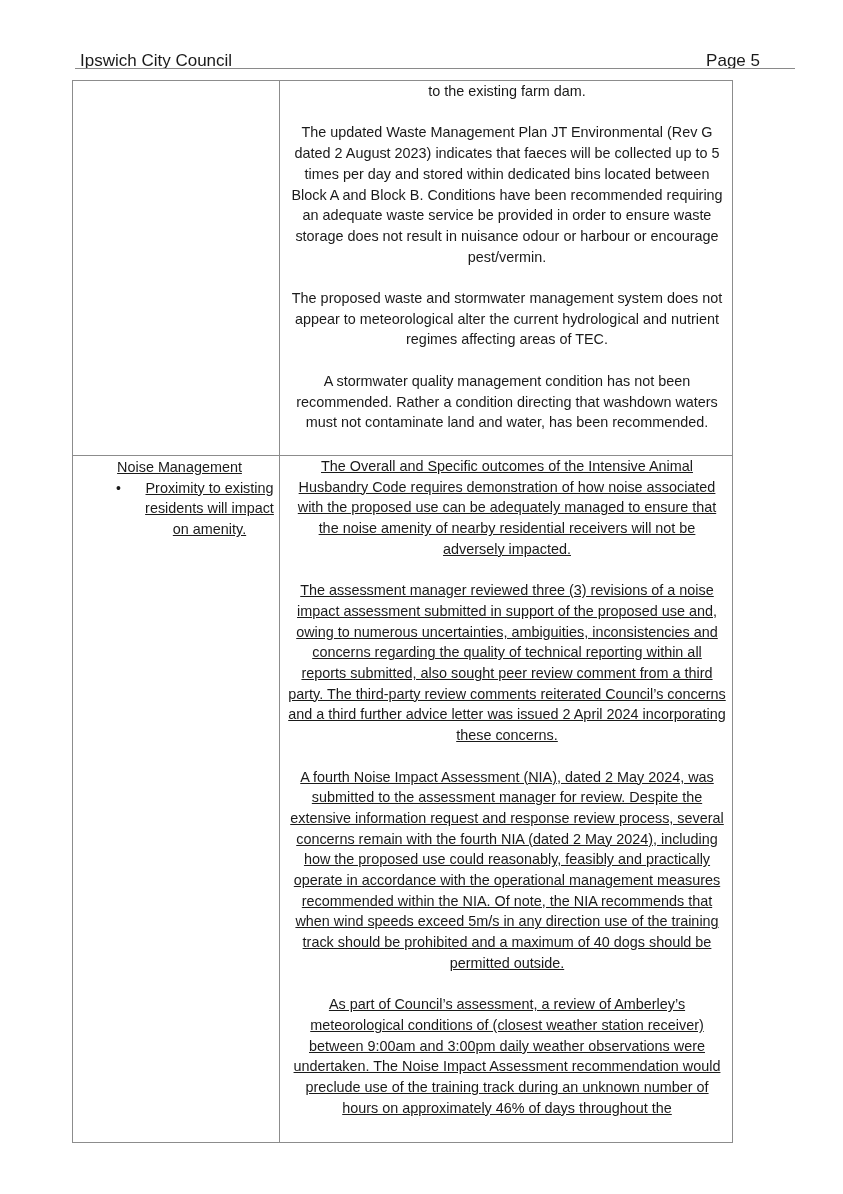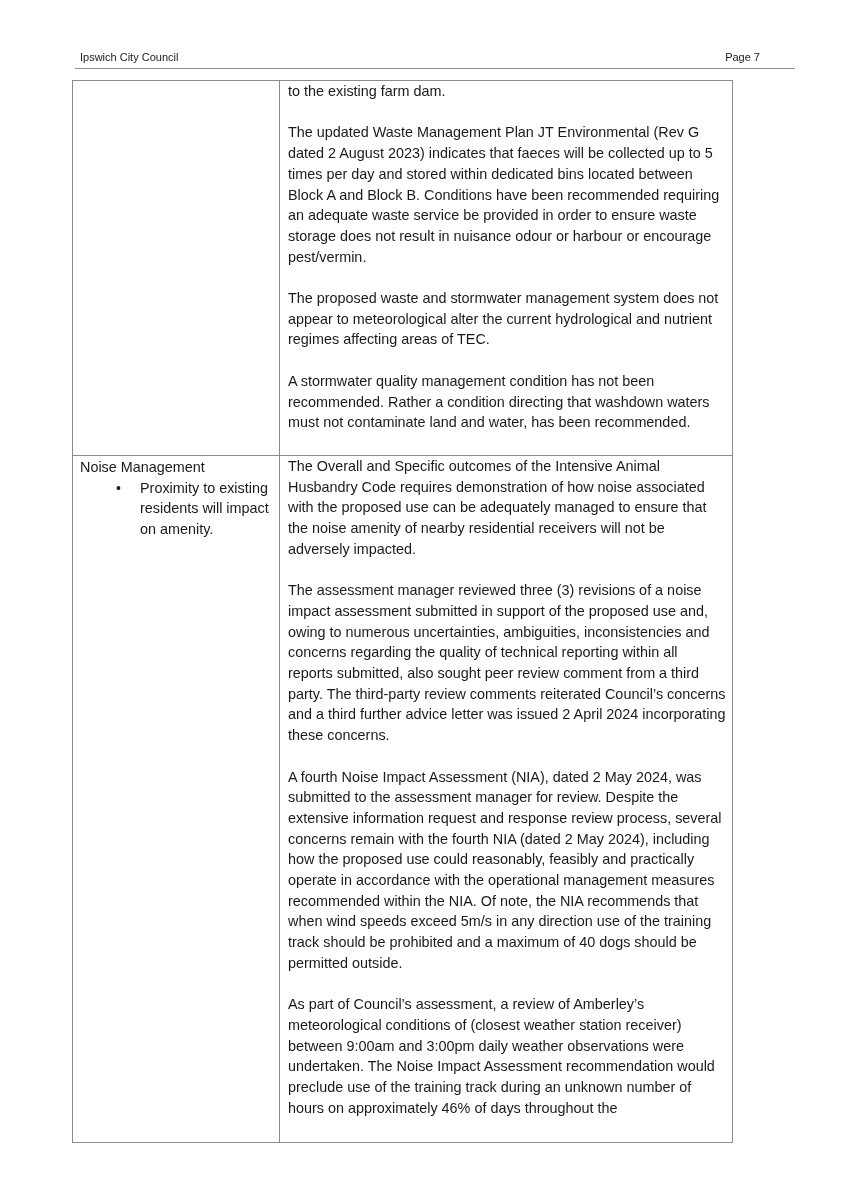--- a/index.html
+++ b/index.html
@@ -2,53 +2,53 @@
 <html><head>
   <meta charset="utf-8">
   <style>
     html, body { margin: 0; padding: 0; background: #ffffff; }
     body {
       width: 843px; height: 1194px; position: relative; overflow: hidden;
       font-family: "Liberation Sans", sans-serif; color: #1a1a1a;
     }
     .hdr {
       position: absolute; left: 80px; top: 51px; width: 680px;
-      font-size: 11px; display: flex; justify-content: space-between;
+      font-size: 17px; display: flex; justify-content: space-between;
     }
     .hdr-rule {
       position: absolute; left: 75px; top: 68px; width: 720px; height: 0;
       border-top: 1.5px solid #8a8a8a;
     }
     table.main {
       position: absolute; left: 72px; top: 80px; width: 661px;
-      border-collapse: collapse; table-layout: fixed;
+      border-collapse: collapse; table-layout: fixed; text-align: center;
     }
     table.main td {
       border: 1.3px solid #8c8c8c; vertical-align: top;
       font-size: 14.4px; line-height: 20.7px; padding: 0;
     }
     td.c1 { width: 199px; padding: 0 0 0 7px !important; }
     td.c2 { padding: 0 6px 0 8px !important; }
     .row1 td { height: 374px; }
-    .row2 td { height: 686px; }
+    .row2 td { height: 686px; text-decoration: underline; }
     p.para { margin: 0 0 20.7px 0; }
     p.para.last { margin-bottom: 0; }
     .topic { margin: 1px 0 0 0; }
     ul.bul { margin: 0; padding: 0 0 0 60px; list-style: none; position: relative; }
     ul.bul li { position: relative; }
     ul.bul li .bullet {
       position: absolute; left: -24px; top: 0; font-size: 14px;
     }
   </style>
 </head>
 <body>
 
 <div class="hdr">
   <span>Ipswich City Council</span>
-  <span>Page 7</span>
+  <span>Page 5</span>
 </div>
 <div class="hdr-rule"></div>
 
 <table class="main">
   <tbody>
       <tr class="row1">
     <td class="c1">
       <div class="topic"></div>
     </td>
     <td class="c2">

